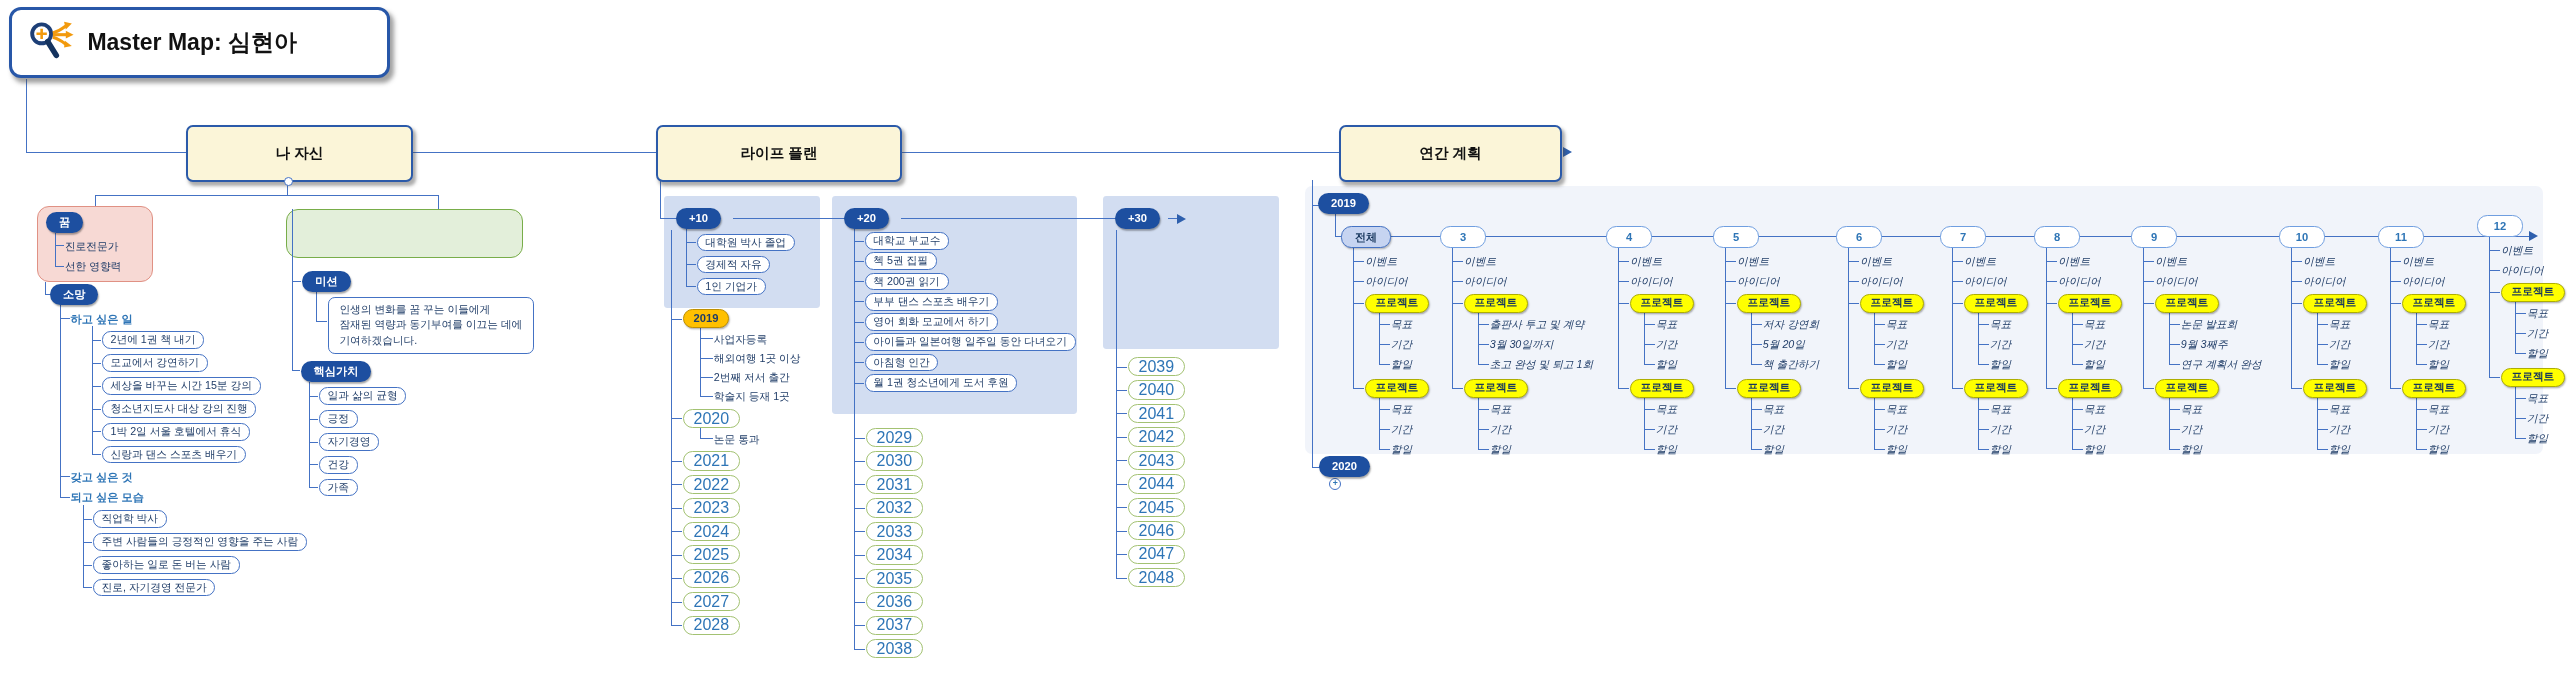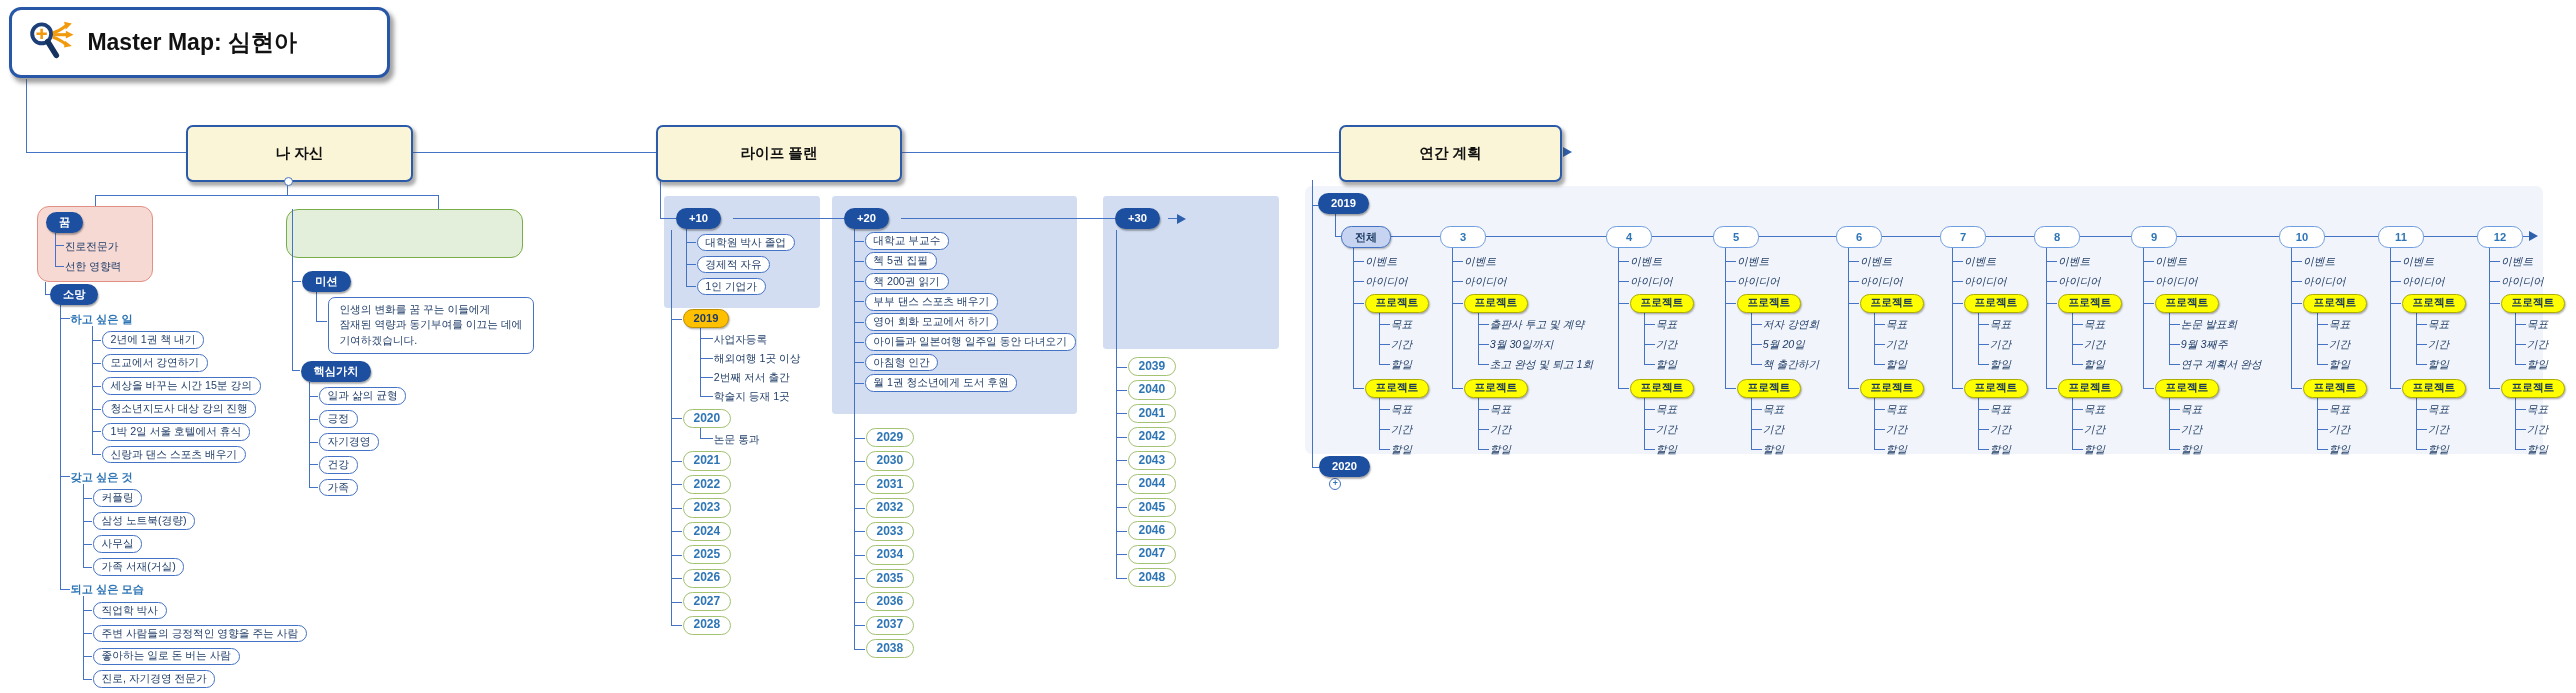--- a/index.html
+++ b/index.html
@@ -14,21 +14,21 @@
   #titlebox{position:absolute;display:flex;align-items:center;gap:10.3px;background:#fff;border:3.4px solid #2857a8;border-radius:12px;box-shadow:3.4px 4.3px 4.3px rgba(70,70,70,.5);padding:0 15.5px;font-weight:bold;font-size:23px;color:#111;}
   .tree{position:absolute;width:max-content;}
   .kids{position:relative;}
   .krow{position:relative;margin-top:var(--gap,5.2px);padding-left:var(--ind,12px);}
   .krow::before{content:"";position:absolute;left:0;top:calc(0px - var(--gap,5.2px));bottom:0;border-left:1.2px solid #4472c4;}
   .krow:last-child::before{bottom:auto;height:calc(var(--gap,5.2px) + var(--anc,10.3px));}
   .krow::after{content:"";position:absolute;left:0;top:var(--anc,10.3px);width:calc(var(--ind,12px) - 0.9px);border-top:1.2px solid #4472c4;}
   .lbl{display:inline-block;position:relative;z-index:1;white-space:nowrap;}
   .pill-dark{background:#1d4fa0;color:#fff;font-weight:bold;font-size:11.2px;border-radius:11.2px;padding:3.4px 13px;line-height:14.6px;box-shadow:0.9px 1.7px 1.7px rgba(0,0,0,.35);}
   .pill-w{background:#fff;border:1.1px solid #4472c4;border-radius:8.6px;padding:0.9px 7.7px;font-size:10.7px;line-height:13.8px;color:#1f3c67;}
-  .pill-year{background:#fff;border:1.2px solid #a3c272;border-radius:9.5px;padding:1.7px 9.5px;font-size:12px;line-height:13.8px;font-weight:bold;color:#2e75b6;}
+  .pill-year{background:#fff;border:1.2px solid #a3c272;border-radius:9.5px;padding:1.7px 9.5px;font-size:16px;line-height:13.8px;font-weight:normal;color:#2e75b6;}
   .pill-amber{background:#ffc000;border:1.2px solid #bf9000;border-radius:9.5px;padding:1.7px 9.5px;font-size:11.2px;line-height:13.8px;font-weight:bold;color:#1f3c67;box-shadow:0.9px 1.3px 1.7px rgba(0,0,0,.3);}
   .pill-yellow{background:#ffff00;border:1.2px solid #aeae00;border-radius:9.5px;padding:1.7px 9.5px;font-size:10.7px;line-height:13.8px;font-weight:bold;color:#17375e;box-shadow:0.9px 1.3px 1.7px rgba(0,0,0,.3);}
   .pill-lblue{background:#c6d4f1;border:1.2px solid #4472c4;border-radius:10.3px;padding:2.6px 13px;font-size:11px;line-height:14.6px;font-weight:bold;color:#17375e;box-shadow:0.9px 1.3px 1.7px rgba(0,0,0,.25);}
   .pill-month{background:#fff;border:1.2px solid #6f9ee0;border-radius:10.3px;padding:2.6px 0;width:46px;text-align:center;font-size:11.2px;line-height:14.6px;font-weight:bold;color:#2e75b6;box-sizing:border-box;}
   .txt{font-size:10.7px;line-height:15.5px;color:#1f3c67;}
   .txt-cat{font-size:11.2px;line-height:14.6px;font-weight:bold;color:#2e75b6;}
   .txt-it{font-size:10.7px;line-height:15.5px;font-style:italic;color:#1f3c67;}
   .groupbox{position:absolute;border-radius:12px;}
   #dreambox{background:#f7d9d4;border:1.7px solid #e09184;}
   #visionbox{background:#e3efda;border:1.7px solid #78ad49;}
@@ -100,26 +100,21 @@
       </div></div>
     <div class="tree" style="left: 50px; top: 284px;"><div class="lbl pill-dark">소망</div><div class="kids" style="margin-left: 10.3px;">
         <div class="krow" style="--gap: 5.2px; --anc: 7.7px; --ind: 10.3px;"><div class="lbl txt-cat">하고 싶은 일</div><div class="kids" style="margin-left: 21px;">
             <div class="krow" style="--gap: 5.2px; --anc: 8.6px; --ind: 10.3px;"><div class="lbl pill-w">2년에 1권 책 내기</div></div>
             <div class="krow" style="--gap: 5.2px; --anc: 8.6px; --ind: 10.3px;"><div class="lbl pill-w">모교에서 강연하기</div></div>
             <div class="krow" style="--gap: 5.2px; --anc: 8.6px; --ind: 10.3px;"><div class="lbl pill-w">세상을 바꾸는 시간 15분 강의</div></div>
             <div class="krow" style="--gap: 5.2px; --anc: 8.6px; --ind: 10.3px;"><div class="lbl pill-w">청소년지도사 대상 강의 진행</div></div>
             <div class="krow" style="--gap: 5.2px; --anc: 8.6px; --ind: 10.3px;"><div class="lbl pill-w">1박 2일 서울 호텔에서 휴식</div></div>
             <div class="krow" style="--gap: 5.2px; --anc: 8.6px; --ind: 10.3px;"><div class="lbl pill-w">신랑과 댄스 스포츠 배우기</div></div>
           </div></div>
-        <div class="krow" style="--gap: 5.2px; --anc: 7.7px; --ind: 10.3px;"><div class="lbl txt-cat">갖고 싶은 것</div><div class="kids" style="margin-left: 12px;">
-            <div class="krow" style="--gap: 5.2px; --anc: 8.6px; --ind: 10.3px;"><div class="lbl pill-w">커플링</div></div>
-            <div class="krow" style="--gap: 5.2px; --anc: 8.6px; --ind: 10.3px;"><div class="lbl pill-w">삼성 노트북(경량)</div></div>
-            <div class="krow" style="--gap: 5.2px; --anc: 8.6px; --ind: 10.3px;"><div class="lbl pill-w">사무실</div></div>
-            <div class="krow" style="--gap: 5.2px; --anc: 8.6px; --ind: 10.3px;"><div class="lbl pill-w">가족 서재(거실)</div></div>
-          </div></div>
+        <div class="krow" style="--gap: 5.2px; --anc: 7.7px; --ind: 10.3px;"><div class="lbl txt-cat">갖고 싶은 것</div></div>
         <div class="krow" style="--gap: 5.2px; --anc: 7.7px; --ind: 10.3px;"><div class="lbl txt-cat">되고 싶은 모습</div><div class="kids" style="margin-left: 12px;">
             <div class="krow" style="--gap: 5.2px; --anc: 8.6px; --ind: 10.3px;"><div class="lbl pill-w">직업학 박사</div></div>
             <div class="krow" style="--gap: 5.2px; --anc: 8.6px; --ind: 10.3px;"><div class="lbl pill-w">주변 사람들의 긍정적인 영향을 주는 사람</div></div>
             <div class="krow" style="--gap: 5.2px; --anc: 8.6px; --ind: 10.3px;"><div class="lbl pill-w">좋아하는 일로 돈 버는 사람</div></div>
             <div class="krow" style="--gap: 5.2px; --anc: 8.6px; --ind: 10.3px;"><div class="lbl pill-w">진로, 자기경영 전문가</div></div>
           </div></div>
       </div></div>
     <div class="groupbox" id="visionbox" style="left: 286px; top: 209px; width: 235px; height: 47px;"></div>
     <div class="tree" style="left: 286px; top: 209px;">
       <div></div>
@@ -342,21 +337,21 @@
             <div class="krow" style="--gap: 3.4px; --anc: 7.7px; --ind: 12px;"><div class="lbl txt-it">목표</div></div>
             <div class="krow" style="--gap: 3.4px; --anc: 7.7px; --ind: 12px;"><div class="lbl txt-it">기간</div></div>
             <div class="krow" style="--gap: 3.4px; --anc: 7.7px; --ind: 12px;"><div class="lbl txt-it">할일</div></div>
           </div></div>
         <div class="krow" style="--gap: 6px; --anc: 9.5px; --ind: 12px;"><div class="lbl pill-yellow">프로젝트</div><div class="kids" style="margin-left: 13.8px;">
             <div class="krow" style="--gap: 3.4px; --anc: 7.7px; --ind: 12px;"><div class="lbl txt-it">목표</div></div>
             <div class="krow" style="--gap: 3.4px; --anc: 7.7px; --ind: 12px;"><div class="lbl txt-it">기간</div></div>
             <div class="krow" style="--gap: 3.4px; --anc: 7.7px; --ind: 12px;"><div class="lbl txt-it">할일</div></div>
           </div></div>
       </div></div>
-    <div class="tree" style="left: 2477px; top: 226px;"><div class="lbl pill-month">12</div><div class="kids" style="margin-left: 12px;">
+    <div class="tree" style="left: 2477px; top: 215px;"><div class="lbl pill-month">12</div><div class="kids" style="margin-left: 12px;">
         <div class="krow" style="--gap: 5.2px; --anc: 7.7px; --ind: 12px;"><div class="lbl txt-it">이벤트</div></div>
         <div class="krow" style="--gap: 3.4px; --anc: 7.7px; --ind: 12px;"><div class="lbl txt-it">아이디어</div></div>
         <div class="krow" style="--gap: 4.3px; --anc: 9.5px; --ind: 12px;"><div class="lbl pill-yellow">프로젝트</div><div class="kids" style="margin-left: 13.8px;">
             <div class="krow" style="--gap: 3.4px; --anc: 7.7px; --ind: 12px;"><div class="lbl txt-it">목표</div></div>
             <div class="krow" style="--gap: 3.4px; --anc: 7.7px; --ind: 12px;"><div class="lbl txt-it">기간</div></div>
             <div class="krow" style="--gap: 3.4px; --anc: 7.7px; --ind: 12px;"><div class="lbl txt-it">할일</div></div>
           </div></div>
         <div class="krow" style="--gap: 6px; --anc: 9.5px; --ind: 12px;"><div class="lbl pill-yellow">프로젝트</div><div class="kids" style="margin-left: 13.8px;">
             <div class="krow" style="--gap: 3.4px; --anc: 7.7px; --ind: 12px;"><div class="lbl txt-it">목표</div></div>
             <div class="krow" style="--gap: 3.4px; --anc: 7.7px; --ind: 12px;"><div class="lbl txt-it">기간</div></div>

